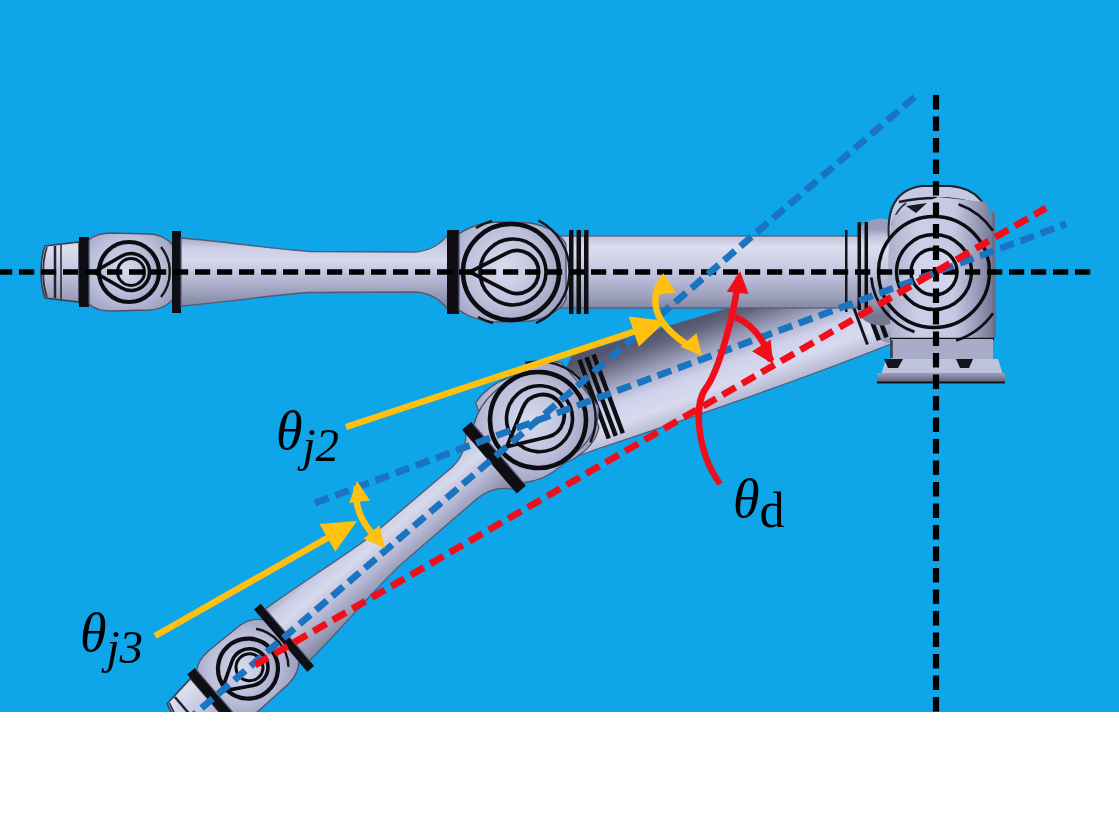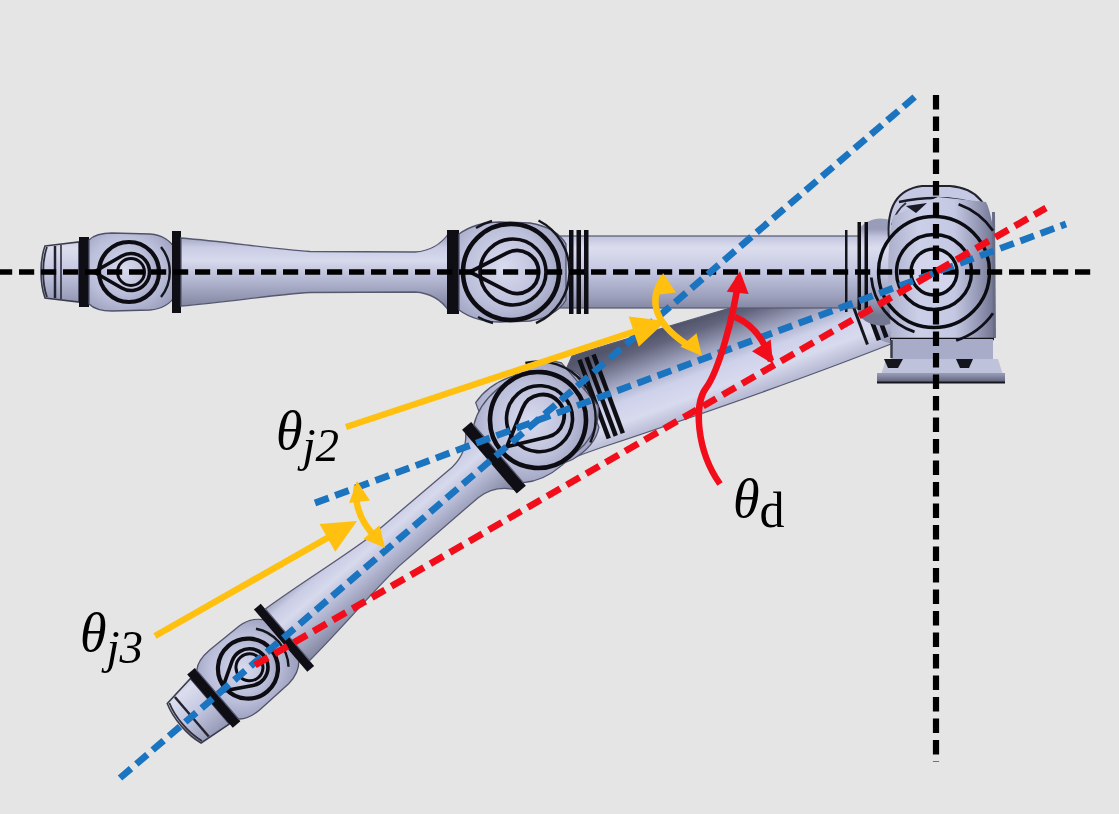--- a/index.html
+++ b/index.html
@@ -1,16 +1,16 @@
 <!DOCTYPE html>
 <html><head>
 <meta charset="utf-8">
 <style>
   html,body{margin:0;padding:0;background:#fff;}
-  #stage{position:relative;width:1119px;height:814px;background:#e5e5e5;overflow:hidden;text-decoration:underline;}
+  #stage{position:relative;width:1119px;height:712px;background:#0ea5e9;overflow:hidden;text-decoration:underline;}
   svg{display:block;}
   text{font-family:"Liberation Serif", serif;}
 </style>
 </head>
 <body>
 <div id="stage">
 <svg width="1119" height="814" viewBox="0 0 1119 814" xmlns="http://www.w3.org/2000/svg">
 <defs>
   <linearGradient id="gH" x1="0" y1="229" x2="0" y2="315" gradientUnits="userSpaceOnUse">
     <stop offset="0" stop-color="#9a9dba"></stop>

